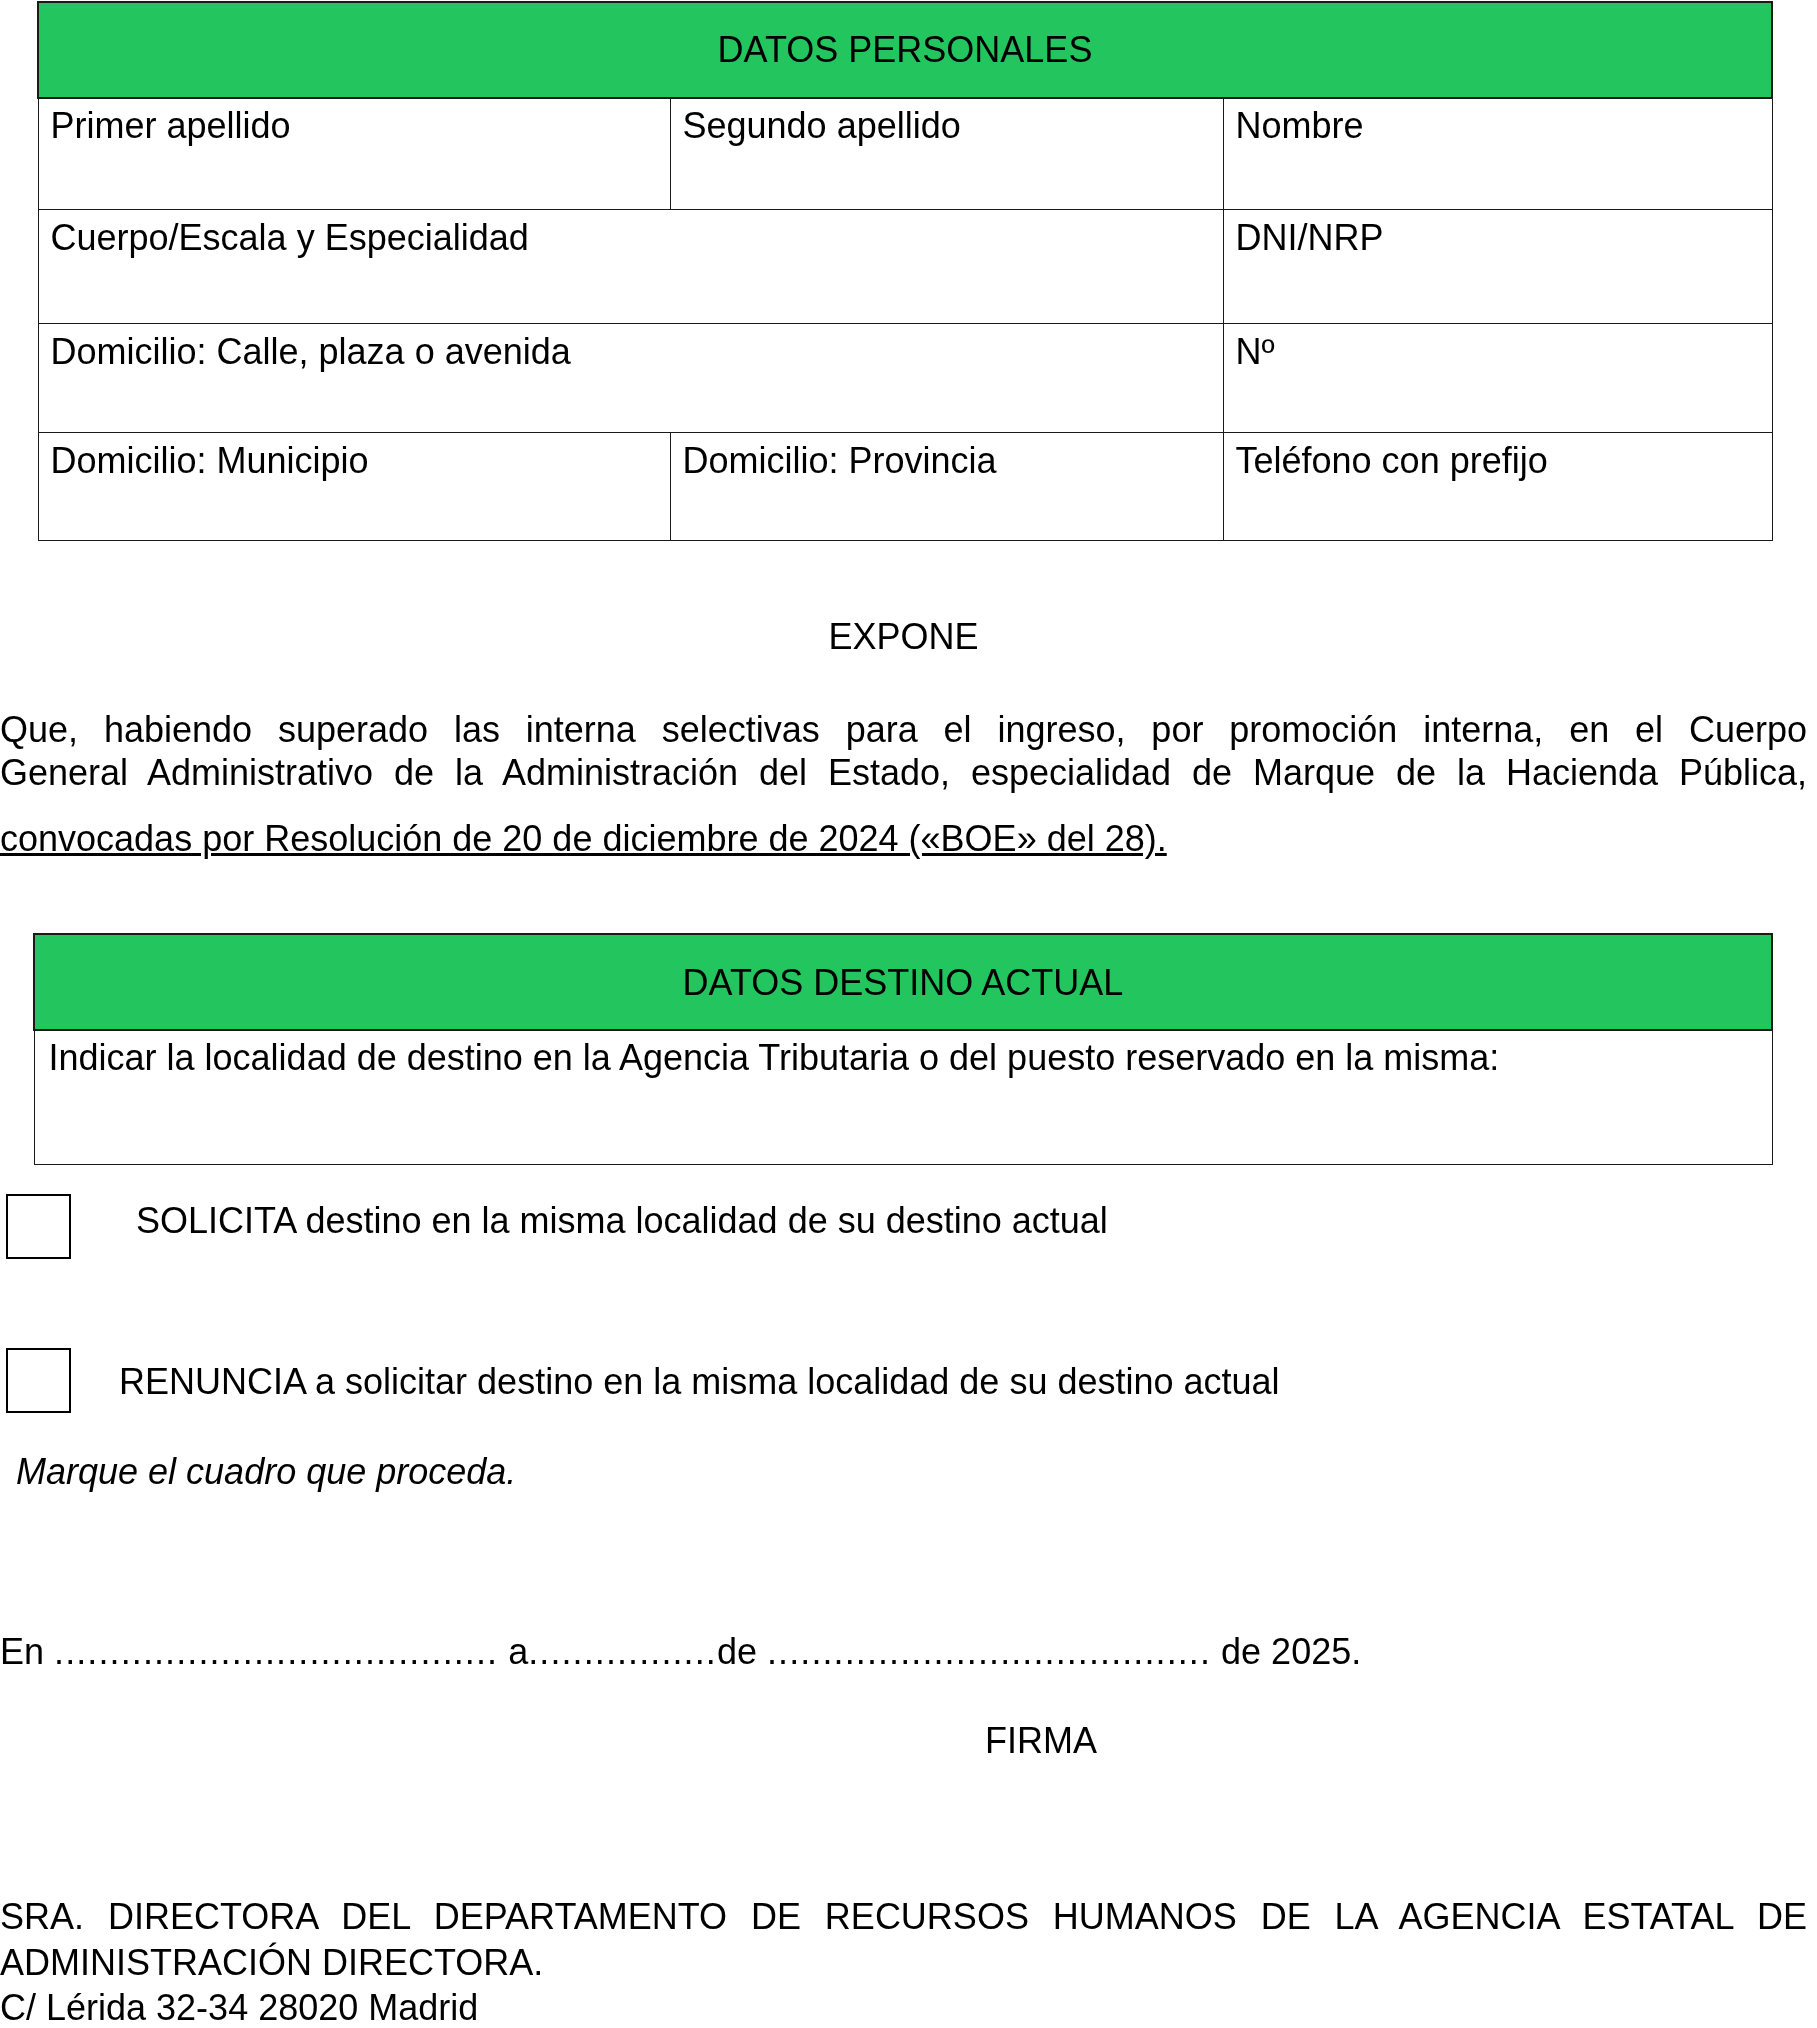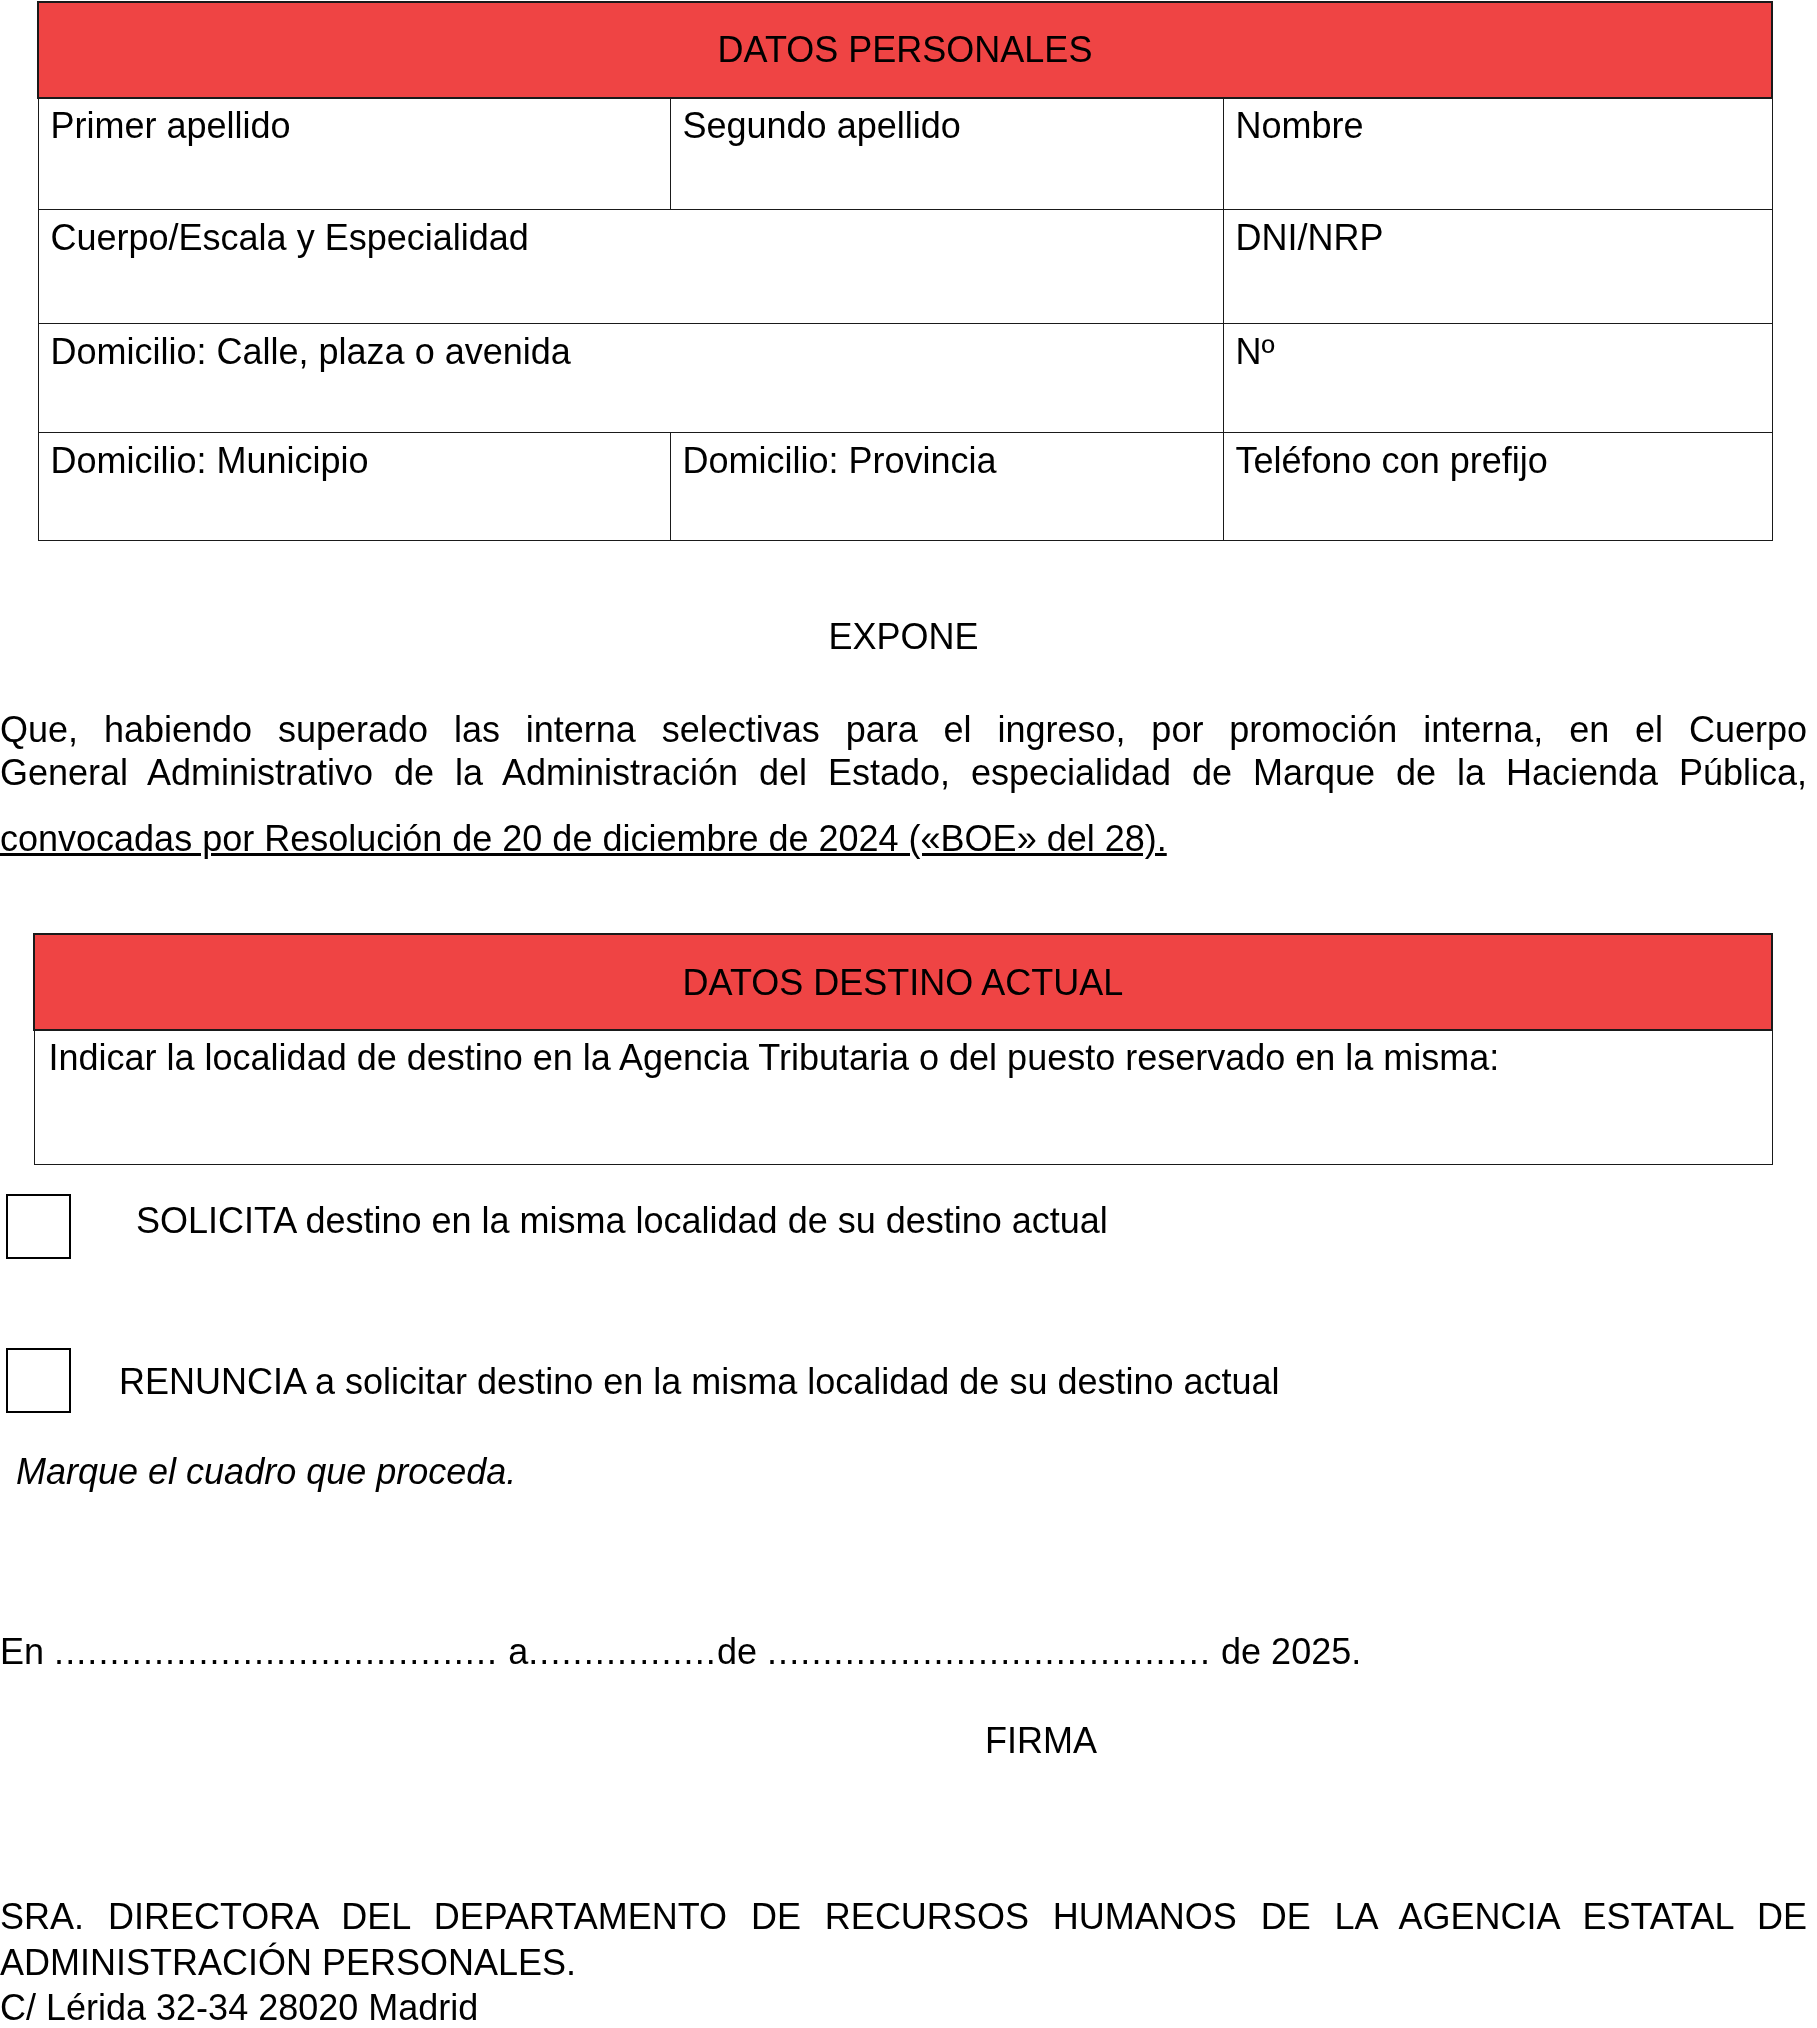--- a/index.html
+++ b/index.html
@@ -7,21 +7,21 @@
     width: 1817px; height: 2029px; position: relative; overflow: hidden;
     font-family: "Liberation Sans", sans-serif; color: #000000; font-size: 36px;
   }
   .abs { position: absolute; }
   table.form { position: absolute; border-collapse: collapse; table-layout: fixed; }
   table.form td {
     border: 1.9px solid #1a1a1a; vertical-align: top; padding: 0; position: relative;
     font-size: 36px; line-height: 43px;
   }
   table.form td.head {
-    background: #ef4444; text-align: center; vertical-align: middle;
+    background: #22c55e; text-align: center; vertical-align: middle;
     border-width: 2.8px 2.8px 2.8px 2.8px;
   }
   .cell-label { display: block; padding: 5.6px 0 0 12px; white-space: nowrap; }
   #t1 { left: 37px; top: 0.9px; width: 1734px; }
   #t2 { left: 33px; top: 933px; width: 1740px; }
   .line { position: absolute; left: 0; width: 1807px; white-space: nowrap; line-height: 45px; }
   .justify { text-align: justify; text-align-last: justify; white-space: normal; }
   .checkbox {
     position: absolute; width: 61px; height: 61px; border: 2.8px solid #000; background: #fff;
     left: 5.6px; cursor: pointer;
@@ -118,15 +118,15 @@
   <span>En</span>
   <span class="dots">........................................</span>
   <span>a</span><span class="dots">.................</span><span>de</span>
   <span class="dots">........................................</span>
   <span>de 2025.</span>
 </div>
 
 <div class="abs" style="left:985px; top:1718px; line-height:45px; white-space:nowrap;">FIRMA</div>
 
 <div class="line justify" style="top:1894px;">SRA. DIRECTORA DEL DEPARTAMENTO DE RECURSOS HUMANOS DE LA AGENCIA ESTATAL DE</div>
-<div class="line" style="top:1940px;">ADMINISTRACIÓN PERSONALES.</div>
+<div class="line" style="top:1940px;">ADMINISTRACIÓN DIRECTORA.</div>
 <div class="line" style="top:1985px;">C/ Lérida 32-34 28020 Madrid</div>
 
 
 </body></html>

